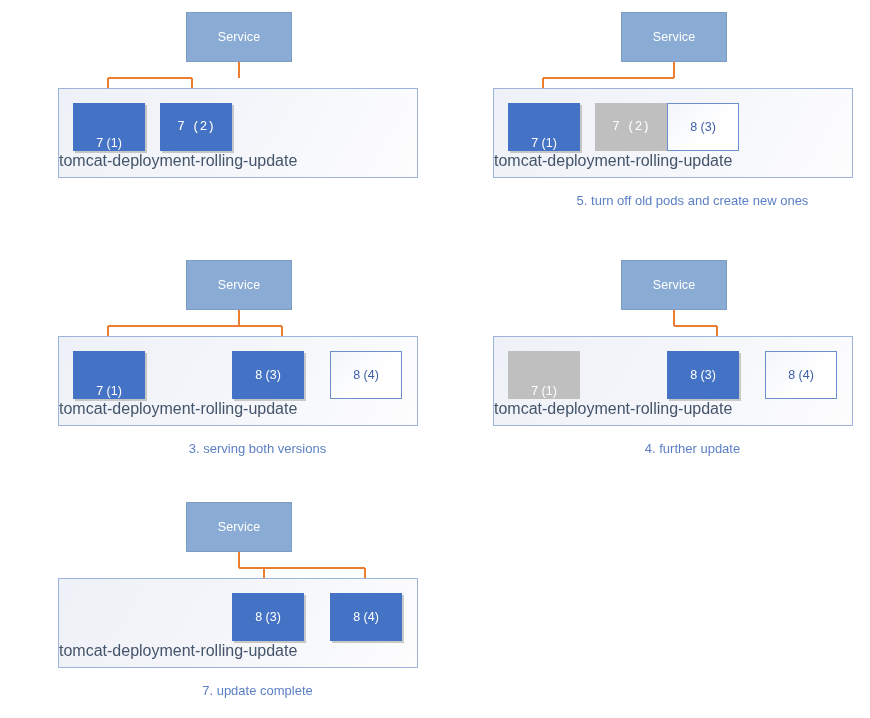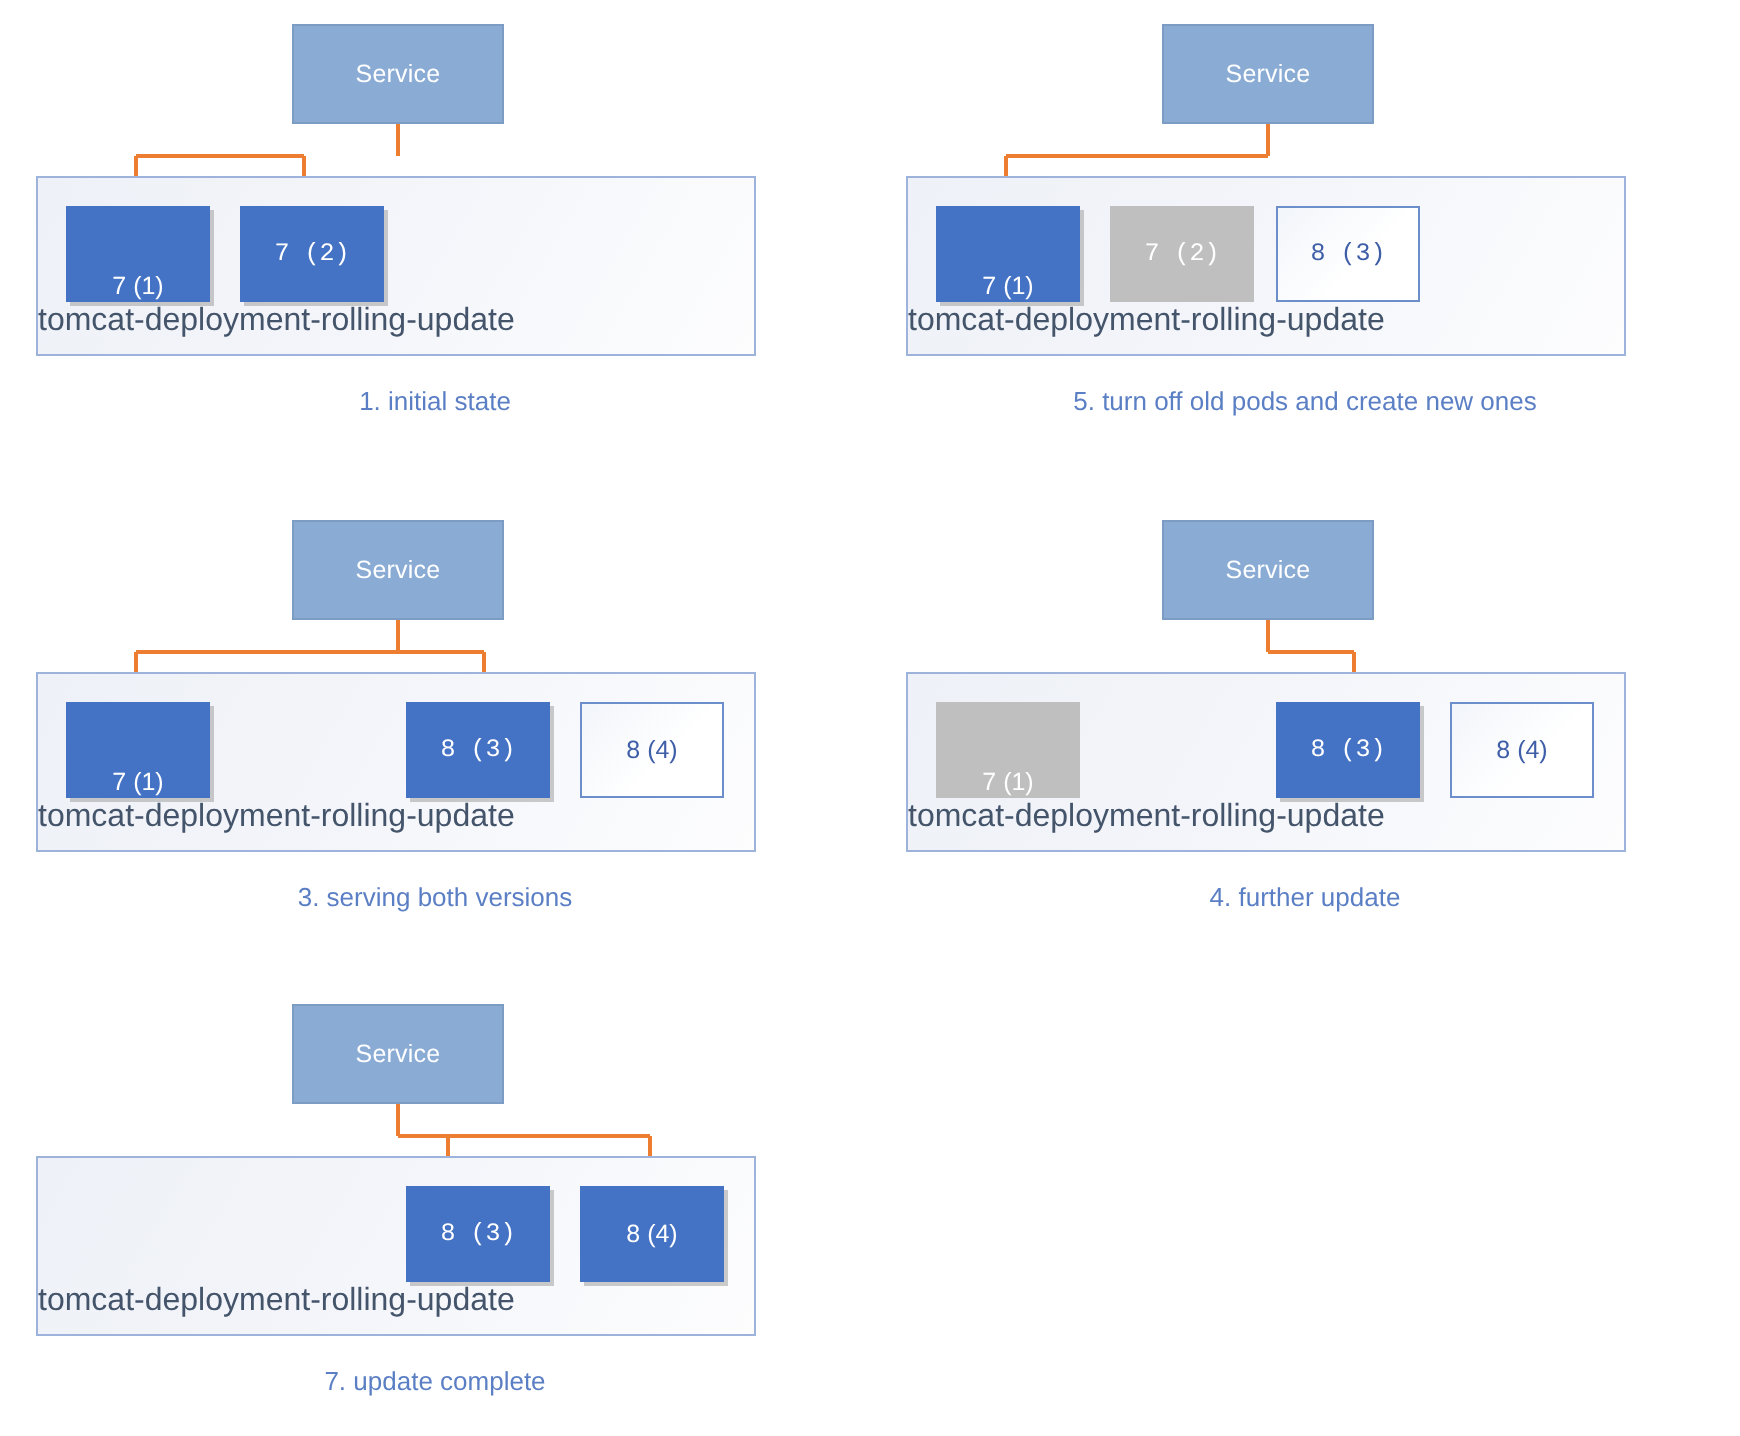--- a/index.html
+++ b/index.html
@@ -12,20 +12,21 @@
     height: 718px;
     position: relative;
     font-family: "Liberation Sans", sans-serif;
     overflow: hidden;
   }
 
   .panel {
     position: absolute;
     width: 435px;
     height: 230px;
+    margin-left: 40px;
   }
   .panel.p1 { left: 0px;   top: 0px; }
   .panel.p2 { left: 435px; top: 0px; }
   .panel.p3 { left: 0px;   top: 248px; }
   .panel.p4 { left: 435px; top: 248px; }
   .panel.p5 { left: 0px;   top: 490px; }
 
   
   .service-box {
     position: absolute;
@@ -74,21 +75,21 @@
     width: 72px;
     height: 48px;
     box-sizing: border-box;
     display: flex;
     align-items: center;
     justify-content: center;
     font-size: 12.5px;
   }
   .pod.slot1 { left: 14px; align-items: flex-end; }
   .pod.slot2 { left: 101px; font-family: Liberation Mono, monospace; }
-  .pod.slot3 { left: 184px; font-family: Liberation Mono, monospace; }
+  .pod.slot3 { left: 173px; }
   .pod.slot4 { left: 271px; }
 
   .pod.blue {
     background: #4472C4;
     color: #ffffff;
     border: 1px solid #4472C4;
     box-shadow: 2px 2px 0 0 rgba(160,160,160,.55);
   }
   .pod.gray {
     background: #BFBFBF;
@@ -142,21 +143,20 @@
   <div class="deployment">
     <div class="pod blue slot1">
       <span>7 (1)</span>
     </div>
     <div class="pod blue slot2">
       <span>7 (2)</span>
     </div>
     <div class="deployment-label">tomcat-deployment-rolling-update</div>
   </div>
 
-  <div class="caption">1. initial state</div>
 </div>
 
 <div class="panel p2">
   <div class="service-box">
     <span class="service-label">Service</span>
   </div>
 
   <svg class="connectors">
     <g stroke="#ED7D31" stroke-width="2" fill="none">
       <path d="M199,62 L199,78 M68,78 L199,78 M68,78 L68,95"></path>

